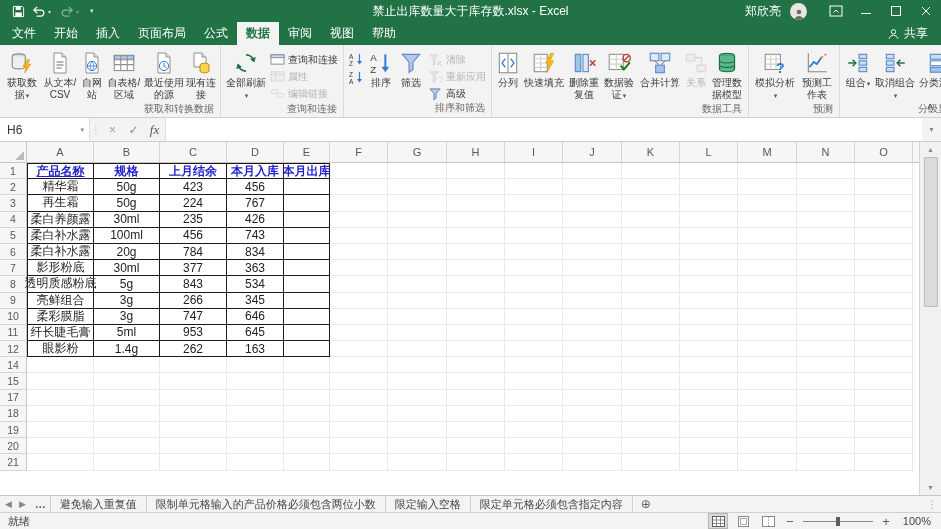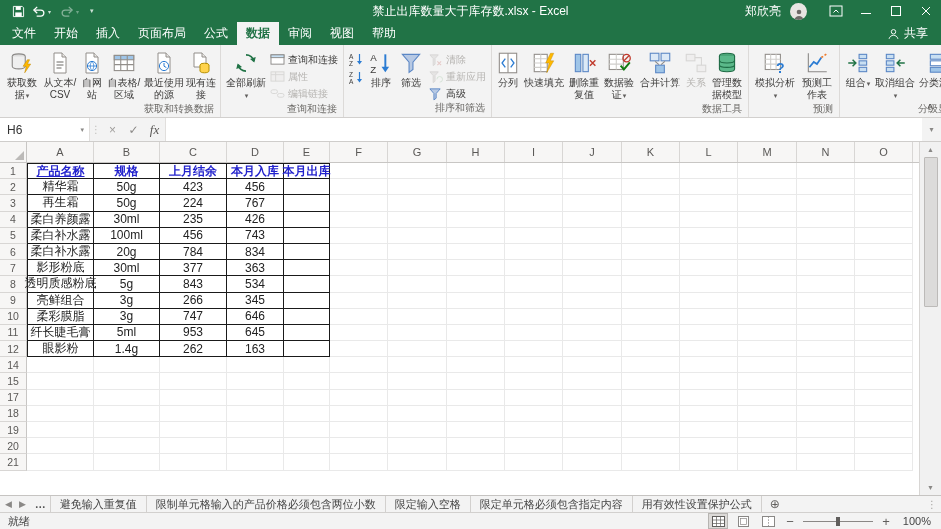--- a/index.html
+++ b/index.html
@@ -899,21 +899,20 @@
     <div class="snav">
       <span>◀</span>
       <span>▶</span>
     </div>
     <div class="smore">…</div>
     <div class="stabs">
         <div class="stab">避免输入重复值</div>
         <div class="stab">限制单元格输入的产品价格必须包含两位小数</div>
         <div class="stab">限定输入空格</div>
         <div class="stab">限定单元格必须包含指定内容</div>
-        <div class="stab">用有效性设置保护公式</div>
       </div>
     <div class="newsheet">⊕</div>
     <div class="tspacer"></div>
     <div class="tdots">⋮</div>
 
   </div>
 
   <div class="statusbar">
     <span class="ready">就绪</span>
     <div class="sright">

